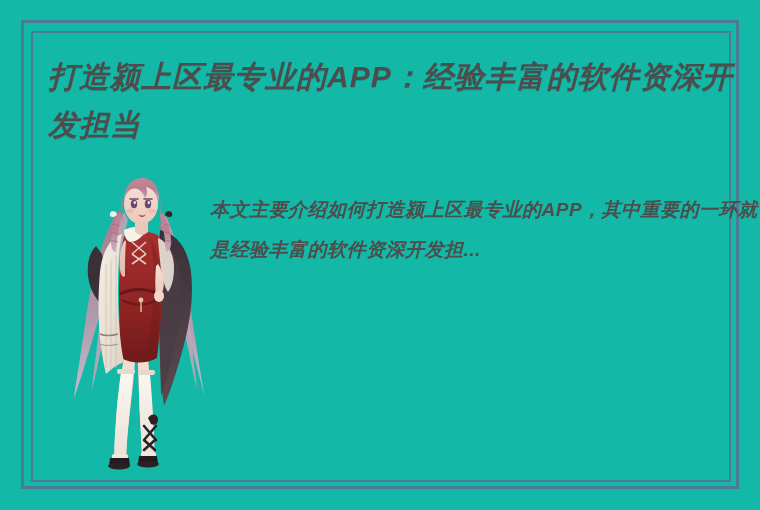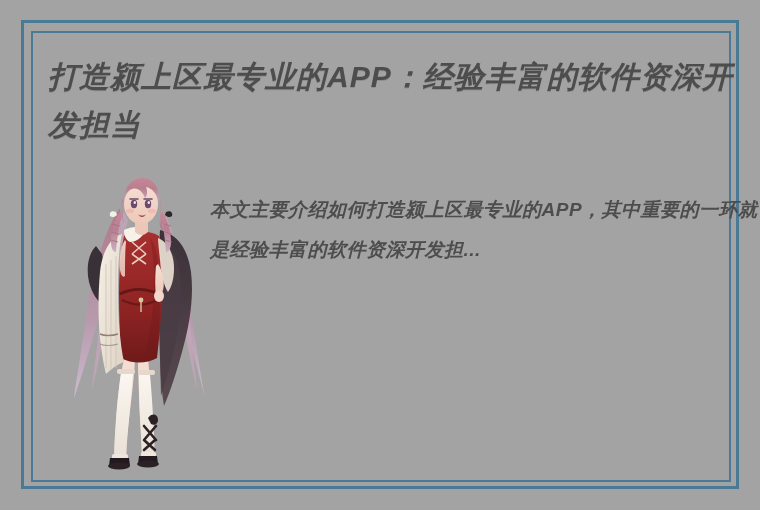--- a/index.html
+++ b/index.html
@@ -84,21 +84,21 @@
     top: 168px;
     width: 160px;
     height: 312px;
     z-index: 2;
   }
   .figure svg { display: block; }
 </style>
 </head>
 <body>
 
-<div id="card" style="background: #a3a3a3;">
+<div id="card" style="background: #14b8a6;">
 
   <div class="frame-outer" style="border-color: rgb(74, 122, 149);"></div>
   <div class="frame-inner" style="border-color: rgb(74, 122, 149);"></div>
 
   <div class="headline" style="color: rgb(77, 77, 77);">打造颍上区最专业的APP：经验丰富的软件资深开发担当</div>
 
   <div class="summary" style="color: rgb(77, 77, 77);">本文主要介绍如何打造颍上区最专业的APP，其中重要的一环就是经验丰富的软件资深开发担...</div>
 
   <div class="figure">
     <svg viewBox="0 0 160 312" width="160" height="312" xmlns="http://www.w3.org/2000/svg">

